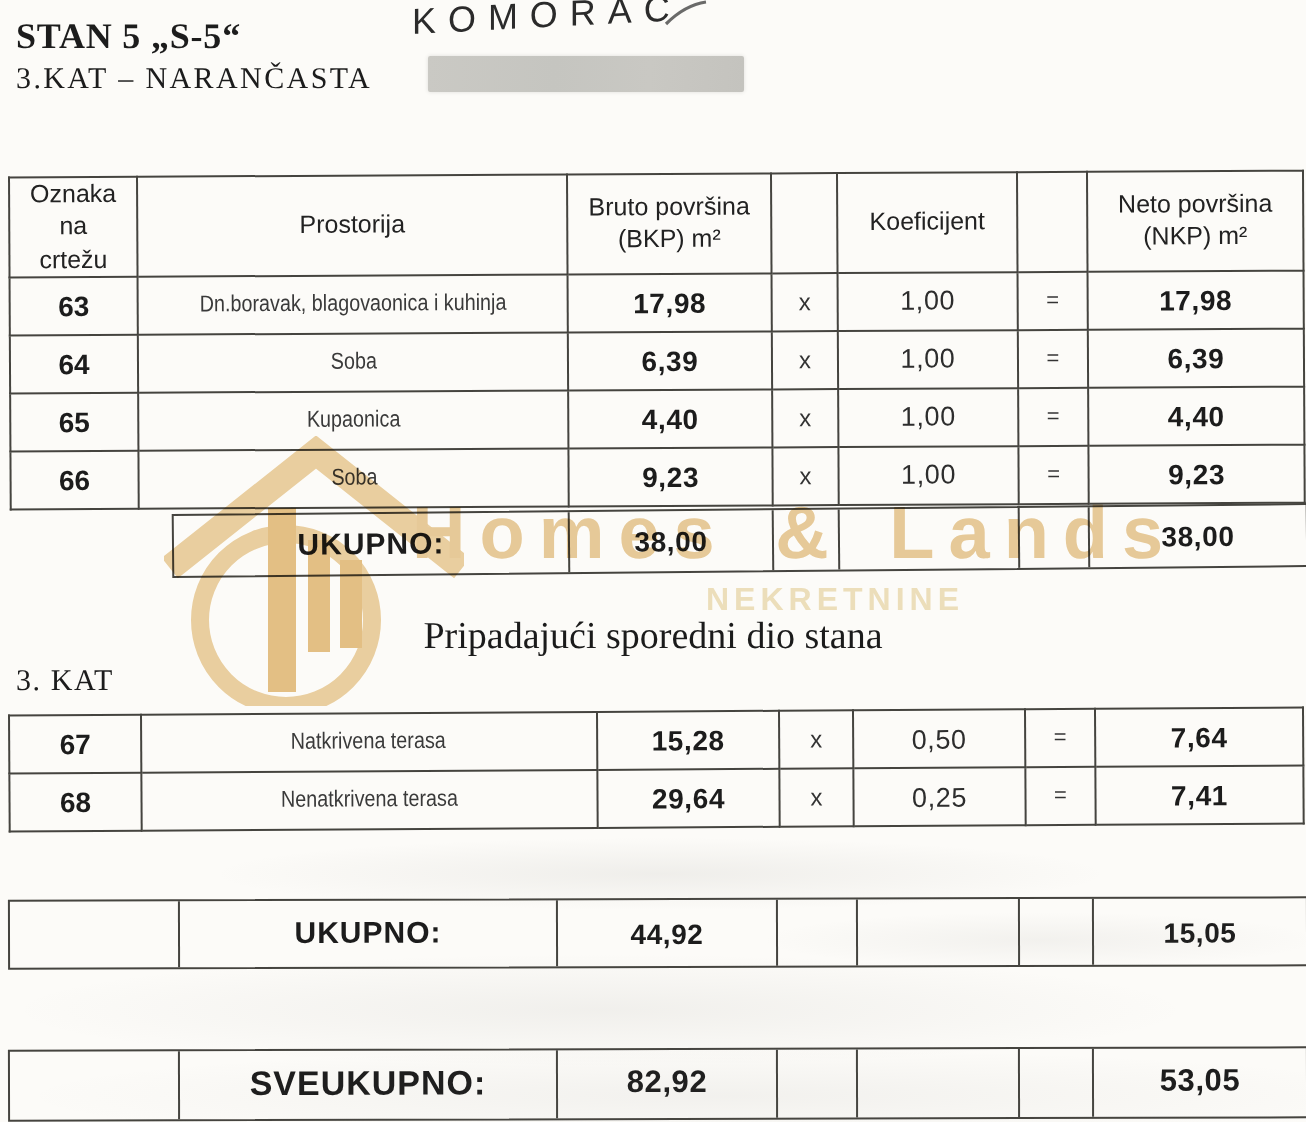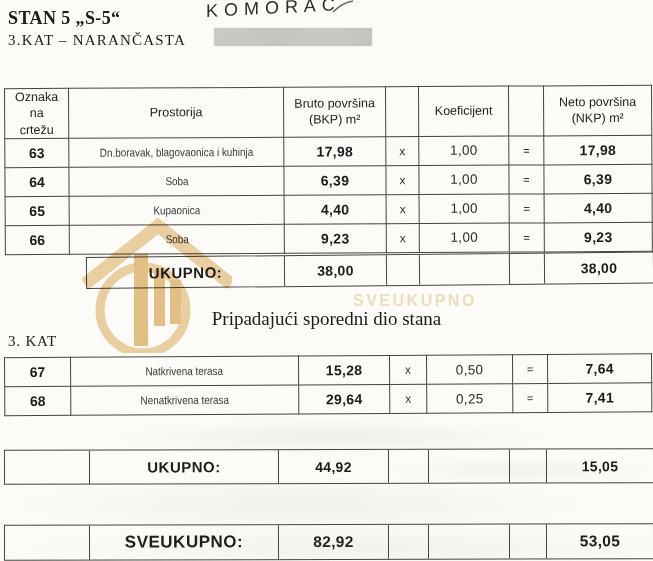--- a/index.html
+++ b/index.html
@@ -232,16 +232,17 @@
   <div class="watermark">
     <svg class="wm-logo" viewBox="0 0 150 135">
       <path d="M8 62 L76 8 L144 62" stroke="#ecd2a4" stroke-width="13" fill="none" stroke-linecap="square"></path>
       <circle cx="61" cy="92" r="43" stroke="#ecd2a4" stroke-width="9" fill="none"></circle>
       <g fill="#e6c288">
         <rect x="52" y="36" width="14" height="92"></rect>
         <rect x="72" y="52" width="11" height="56"></rect>
         <rect x="88" y="62" width="11" height="44"></rect>
       </g>
     </svg>
-    <div class="wm-tagline">SVEUKUPNO</div>
+    <div class="wm-brand">Homes &amp; Lands</div>
+    <div class="wm-tagline">NEKRETNINE</div>
   </div>
 
 </div>
 
 </body></html>

